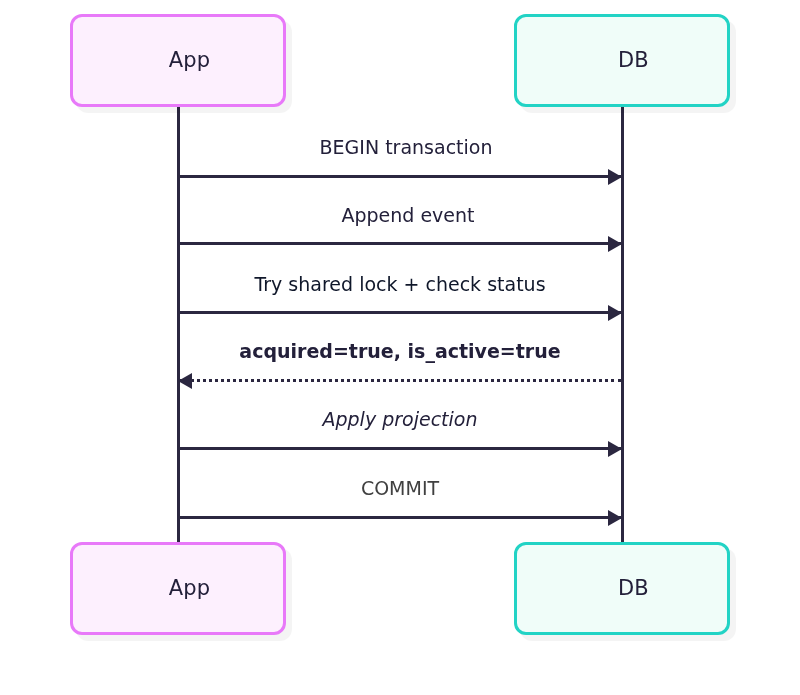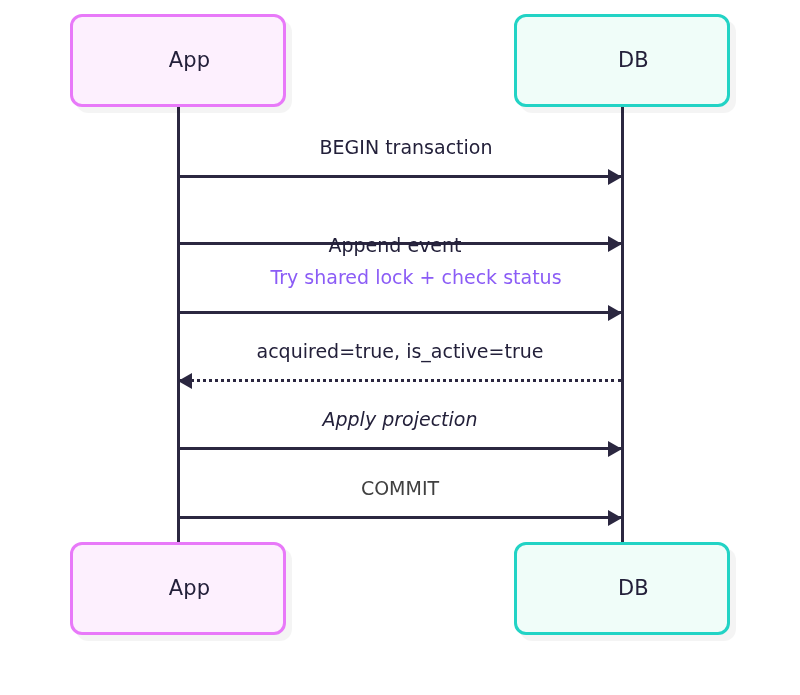--- a/index.html
+++ b/index.html
@@ -99,27 +99,27 @@
   <div class="participant-box" id="participant-top-db" style="left: 514px; top: 14px; width: 216px; height: 93px; border-color: rgb(34, 211, 197); background: rgb(240, 253, 249);">
     <span class="participant-label">DB</span>
   </div>
 
   <div id="messages-layer">
       <div class="msg-line" style="left: 178px; top: 175px; width: 444px; background: rgb(43, 39, 64);"></div>
       <div class="arrow-head right" style="top: 169px; left: 608px; border-left-color: rgb(43, 39, 64);"></div>
       <div class="msg-label" style="left: 400px; top: 138px; color: rgb(35, 32, 58); margin-left: 6px;">BEGIN transaction</div>
       <div class="msg-line" style="left: 178px; top: 242px; width: 444px; background: rgb(43, 39, 64);"></div>
       <div class="arrow-head right" style="top: 236px; left: 608px; border-left-color: rgb(43, 39, 64);"></div>
-      <div class="msg-label" style="left: 395px; top: 206px; color: rgb(35, 32, 58); margin-top: 30px;">Append event</div>
+      <div class="msg-label" style="left: 408px; top: 206px; color: rgb(35, 32, 58);">Append event</div>
       <div class="msg-line" style="left: 178px; top: 311px; width: 444px; background: rgb(43, 39, 64);"></div>
       <div class="arrow-head right" style="top: 305px; left: 608px; border-left-color: rgb(43, 39, 64);"></div>
-      <div class="msg-label" style="left: 400px; top: 268px; color: #8b5cf6; margin-left: 16px;">Try shared lock + check status</div>
+      <div class="msg-label" style="left: 400px; top: 275px; color: #0f172a;">Try shared lock + check status</div>
       <div class="msg-line dotted" style="left: 178px; top: 379px; width: 444px; border-top-color: rgb(43, 39, 64);"></div>
       <div class="arrow-head left" style="top: 373px; left: 178px; border-right-color: rgb(43, 39, 64);"></div>
-      <div class="msg-label" style="left: 400px; top: 342px; color: rgb(35, 32, 58);">acquired=true, is_active=true</div>
+      <div class="msg-label" style="left: 400px; top: 342px; color: rgb(35, 32, 58); font-weight: bold;">acquired=true, is_active=true</div>
       <div class="msg-line" style="left: 178px; top: 447px; width: 444px; background: rgb(43, 39, 64);"></div>
       <div class="arrow-head right" style="top: 441px; left: 608px; border-left-color: rgb(43, 39, 64);"></div>
       <div class="msg-label" style="left: 400px; top: 410px; color: rgb(35, 32, 58); font-style: italic;">Apply projection</div>
       <div class="msg-line" style="left: 178px; top: 516px; width: 444px; background: rgb(43, 39, 64);"></div>
       <div class="arrow-head right" style="top: 510px; left: 608px; border-left-color: rgb(43, 39, 64);"></div>
       <div class="msg-label" style="left: 400px; top: 479px; color: #404040;">COMMIT</div>
     </div>
 
   <div class="participant-box" id="participant-bottom-app" style="left: 70px; top: 542px; width: 216px; height: 93px; border-color: rgb(232, 121, 249); background: rgb(253, 240, 254);">
     <span class="participant-label">App</span>

